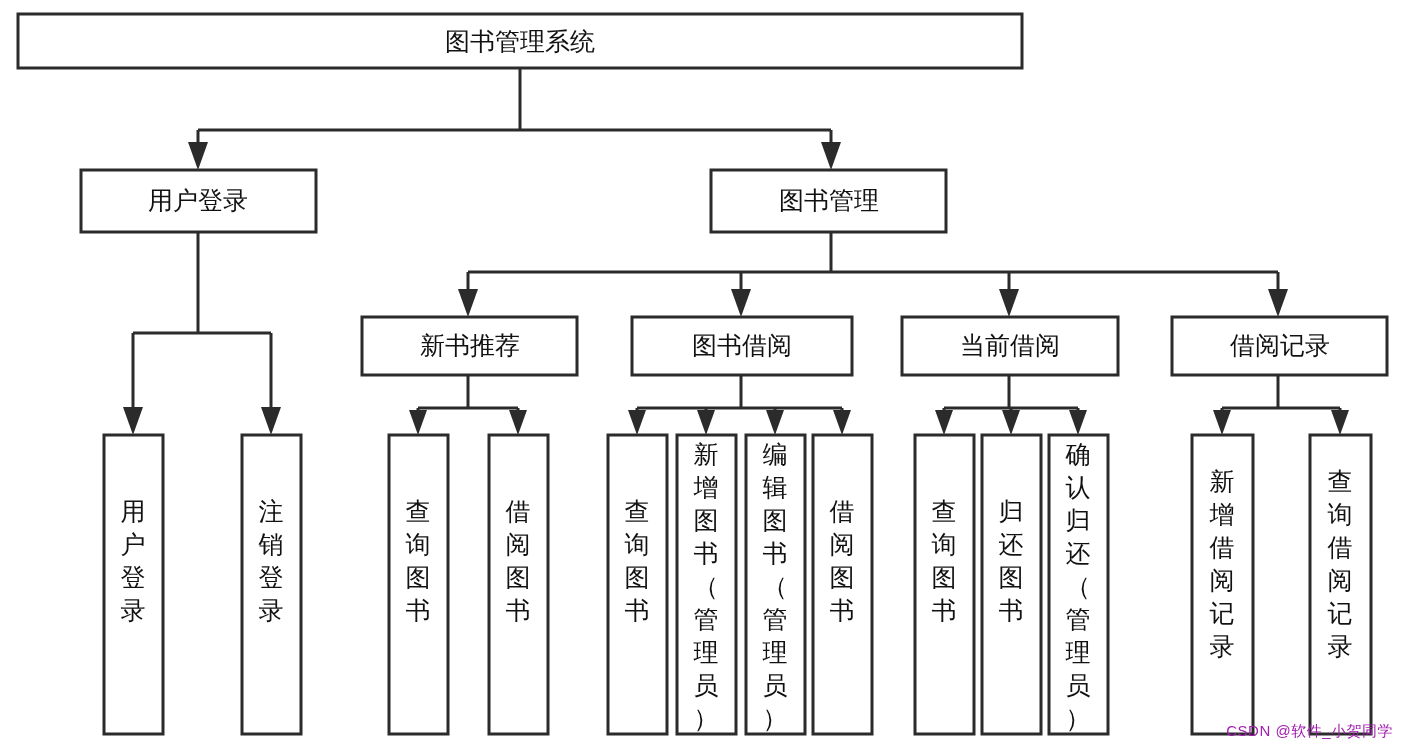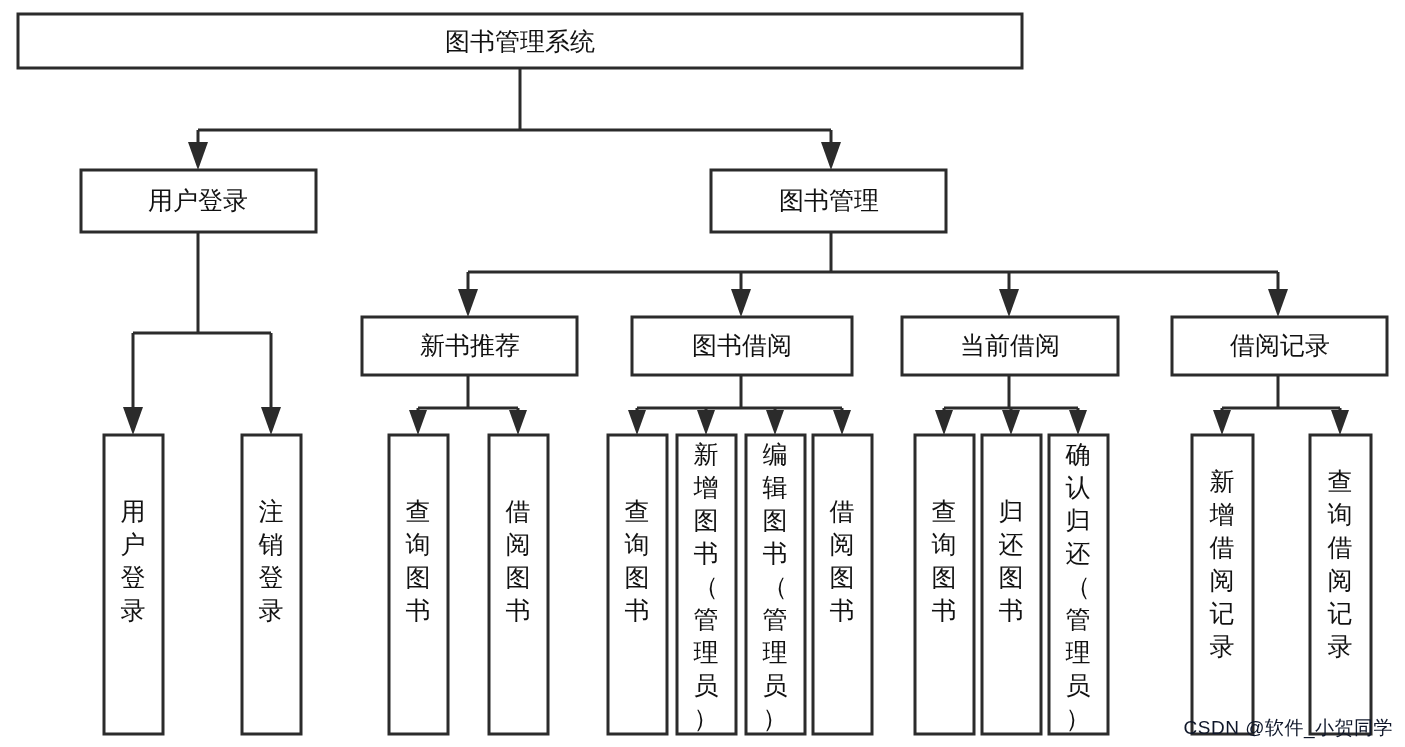--- a/index.html
+++ b/index.html
@@ -53,22 +53,22 @@
     fill: #111111;
     font-family: "Liberation Sans", "DejaVu Sans", sans-serif;
     font-size: 25px;
     text-anchor: middle;
   }
   .watermark {
     position: absolute;
     right: 12px;
     bottom: 6px;
     font-family: "Liberation Sans", "DejaVu Sans", sans-serif;
-    font-size: 19px;
-    color: #0f172a;
+    font-size: 15px;
+    color: #a21caf;
     letter-spacing: 0.5px;
     white-space: nowrap;
     pointer-events: none;
     user-select: none;
   }
 </style>
 </head>
 <body>
 
 <div id="diagram-root">

